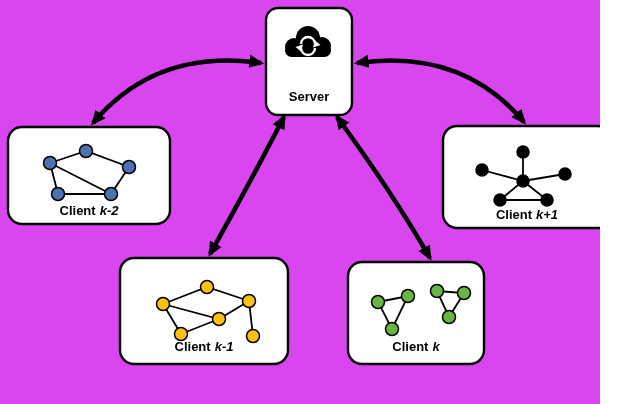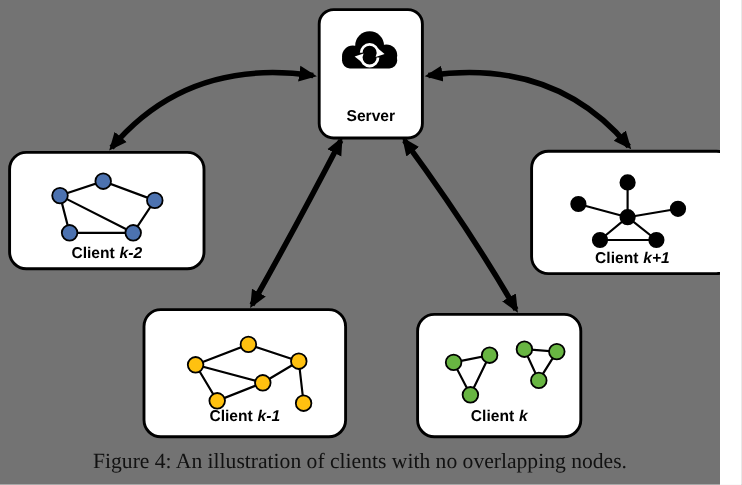--- a/index.html
+++ b/index.html
@@ -1,17 +1,17 @@
 <!DOCTYPE html>
 <html><head>
 <meta charset="utf-8">
 <style>
   html, body { margin: 0; padding: 0; background: #ffffff; }
   .figure-wrap {
-    width: 600px; height: 404px; background: #737373;
+    width: 600px; height: 404px; background: #d946ef;
     position: relative; font-family: "Liberation Sans", sans-serif;
     overflow: hidden;
   }
   svg { display: block; }
   .box   { fill: #ffffff; stroke: #000000; stroke-width: 2.4; }
   .edge  { stroke: #000000; stroke-width: 1.8; fill: none; }
   .node  { stroke: #000000; stroke-width: 1.5; }
   .arrow { stroke: #000000; stroke-width: 4.6; fill: none; }
   .boxlabel {
     font-family: "Liberation Sans", sans-serif;
@@ -106,14 +106,13 @@
         <circle class="node" cx="408" cy="296" r="6.5"></circle>
         <circle class="node" cx="392" cy="329" r="6.5"></circle>
         <circle class="node" cx="437" cy="291" r="6.5"></circle>
         <circle class="node" cx="464" cy="293" r="6.5"></circle>
         <circle class="node" cx="449" cy="317" r="6.5"></circle>
       </g>
       <text class="boxlabel" x="416" y="351" text-anchor="middle"><tspan>Client</tspan><tspan class="italic" dx="4">k</tspan></text>
     </g>
   </svg>
 
-  <div class="caption">Figure 4: An illustration of clients with no overlapping nodes.</div>
 </div>
 
 </body></html>

